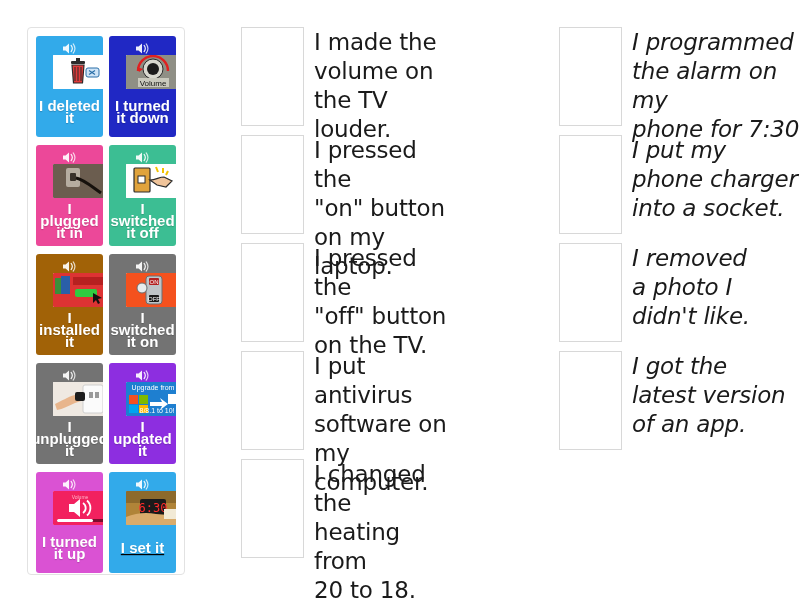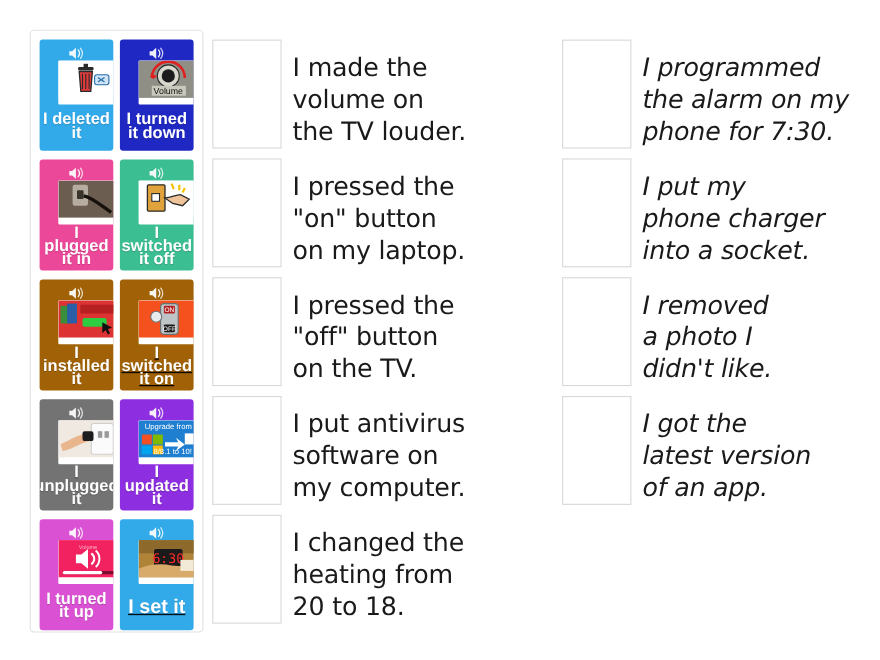--- a/index.html
+++ b/index.html
@@ -53,21 +53,21 @@
     margin-top: 5px;
     height: 14px;
     display: flex;
     align-items: center;
     justify-content: center;
   }
   .tile .spk svg { display: block; }
 
   .tile .pic {
     width: 55px;
-    height: 40px;
+    height: 34px;
     background: #ffffff;
     border-radius: 1px;
     overflow: hidden;
     position: relative;
     flex: 0 0 auto;
     margin-left: 22px;
   }
   .tile .label {
     flex: 1 1 auto;
     display: flex;
@@ -75,37 +75,38 @@
     justify-content: center;
     text-align: center;
     color: #ffffff;
     font-weight: bold;
     font-size: 15px;
     line-height: 12px;
     padding: 1px 2px 3px 2px;
     box-sizing: border-box;
     text-shadow: 0 1px 1px rgba(0,0,0,0.18);
   }
-  .tile .label.big { font-size: 18px; }
+  .tile .label.big { font-size: 15px; }
 
   
   .col {
     position: absolute;
     top: 27px;
     display: flex;
     flex-direction: column;
   }
   .col-a { left: 193px; width: 265px; }
   .col-b { left: 511px; width: 300px; font-style: italic; }
 
   .qrow {
     display: flex;
-    align-items: flex-end;
+    align-items: flex-start;
     height: 108px;
     box-sizing: border-box;
+    margin-left: 48px;
   }
   .dropbox {
     width: 63px;
     height: 99px;
     border: 1px solid #d8d8d8;
     background: #ffffff;
     box-sizing: border-box;
     flex: 0 0 auto;
     cursor: pointer;
   }
@@ -221,21 +222,21 @@
             <rect width="55" height="34" fill="#d33"></rect>
             <rect x="2" y="5" width="10" height="16" fill="#3a8f3a"></rect>
             <rect x="8" y="3" width="9" height="18" fill="#2a5fa8"></rect>
             <rect x="20" y="4" width="33" height="8" fill="#b62020"></rect>
             <rect x="22" y="16" width="22" height="8" rx="2" fill="#2ecc40"></rect>
             <path d="M40 20l0 10 3-3 2 4 2-1-2-4 4-1z" fill="#111"></path>
           </svg>
         </div>
         <div class="label">I installed it</div>
       </div>
-      <div class="tile" style="background: #a16207; text-decoration: underline;">
+      <div class="tile" style="background: #737373;">
         <div class="spk">
           <svg width="15" height="13" viewBox="0 0 15 13" aria-hidden="true">
             <path d="M1 4.5h2.6L7 1.4v10.2L3.6 8.5H1z" fill="rgba(255,255,255,0.92)"></path>
             <path d="M9.1 3.4a5 5 0 0 1 0 6.2" stroke="rgba(255,255,255,0.92)" stroke-width="1.2" fill="none" stroke-linecap="round"></path>
             <path d="M11.2 1.9a7.6 7.6 0 0 1 0 9.2" stroke="rgba(255,255,255,0.75)" stroke-width="1.2" fill="none" stroke-linecap="round"></path>
           </svg>
         </div>
         <div class="pic">
           <svg class="art" viewBox="0 0 55 34">
             <rect width="55" height="34" fill="#f4511e"></rect>

